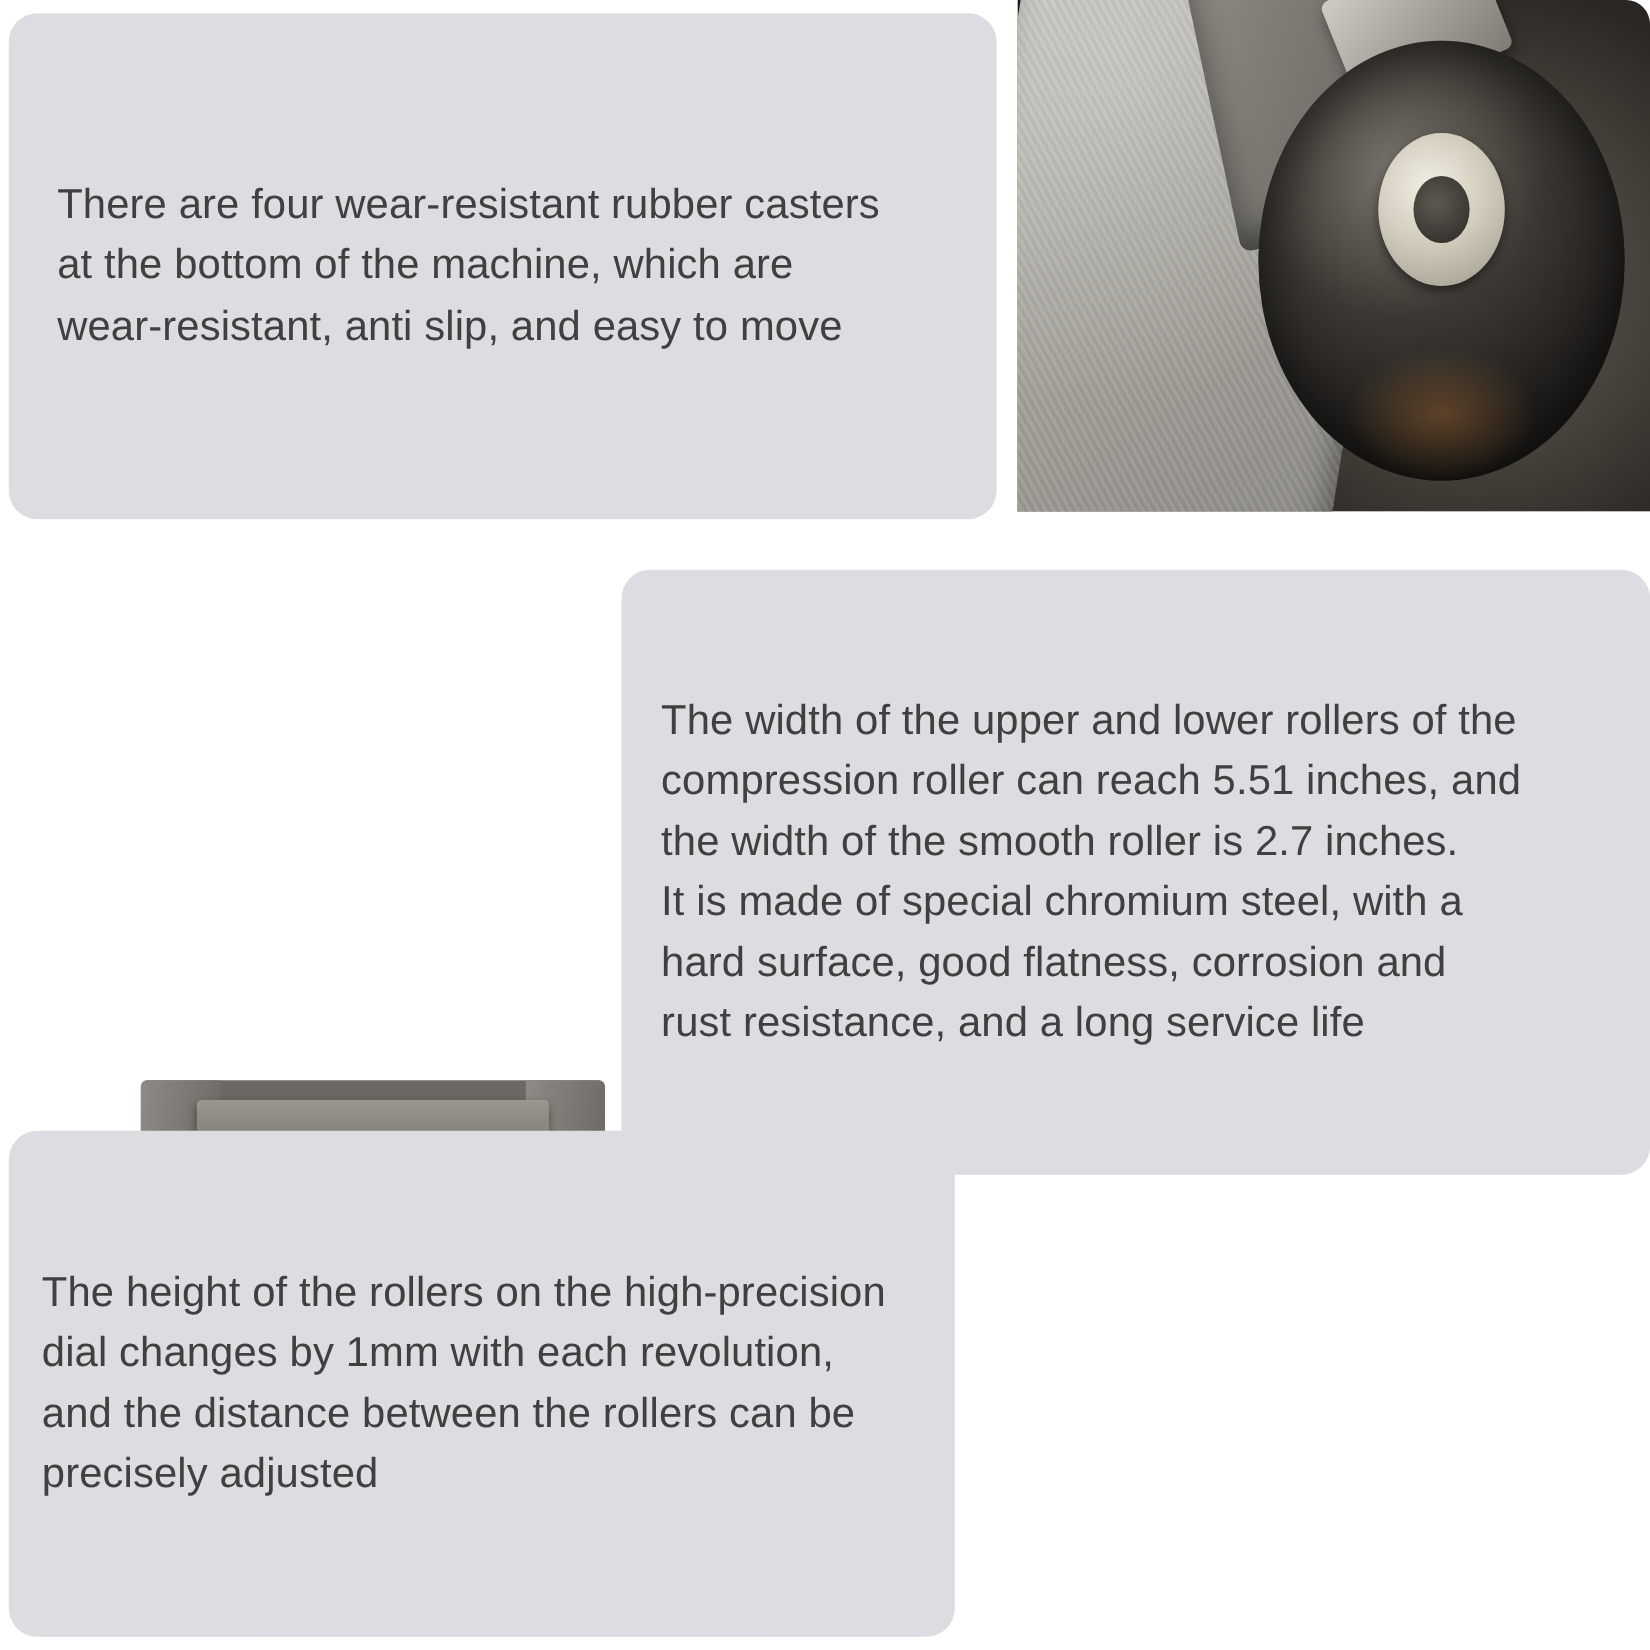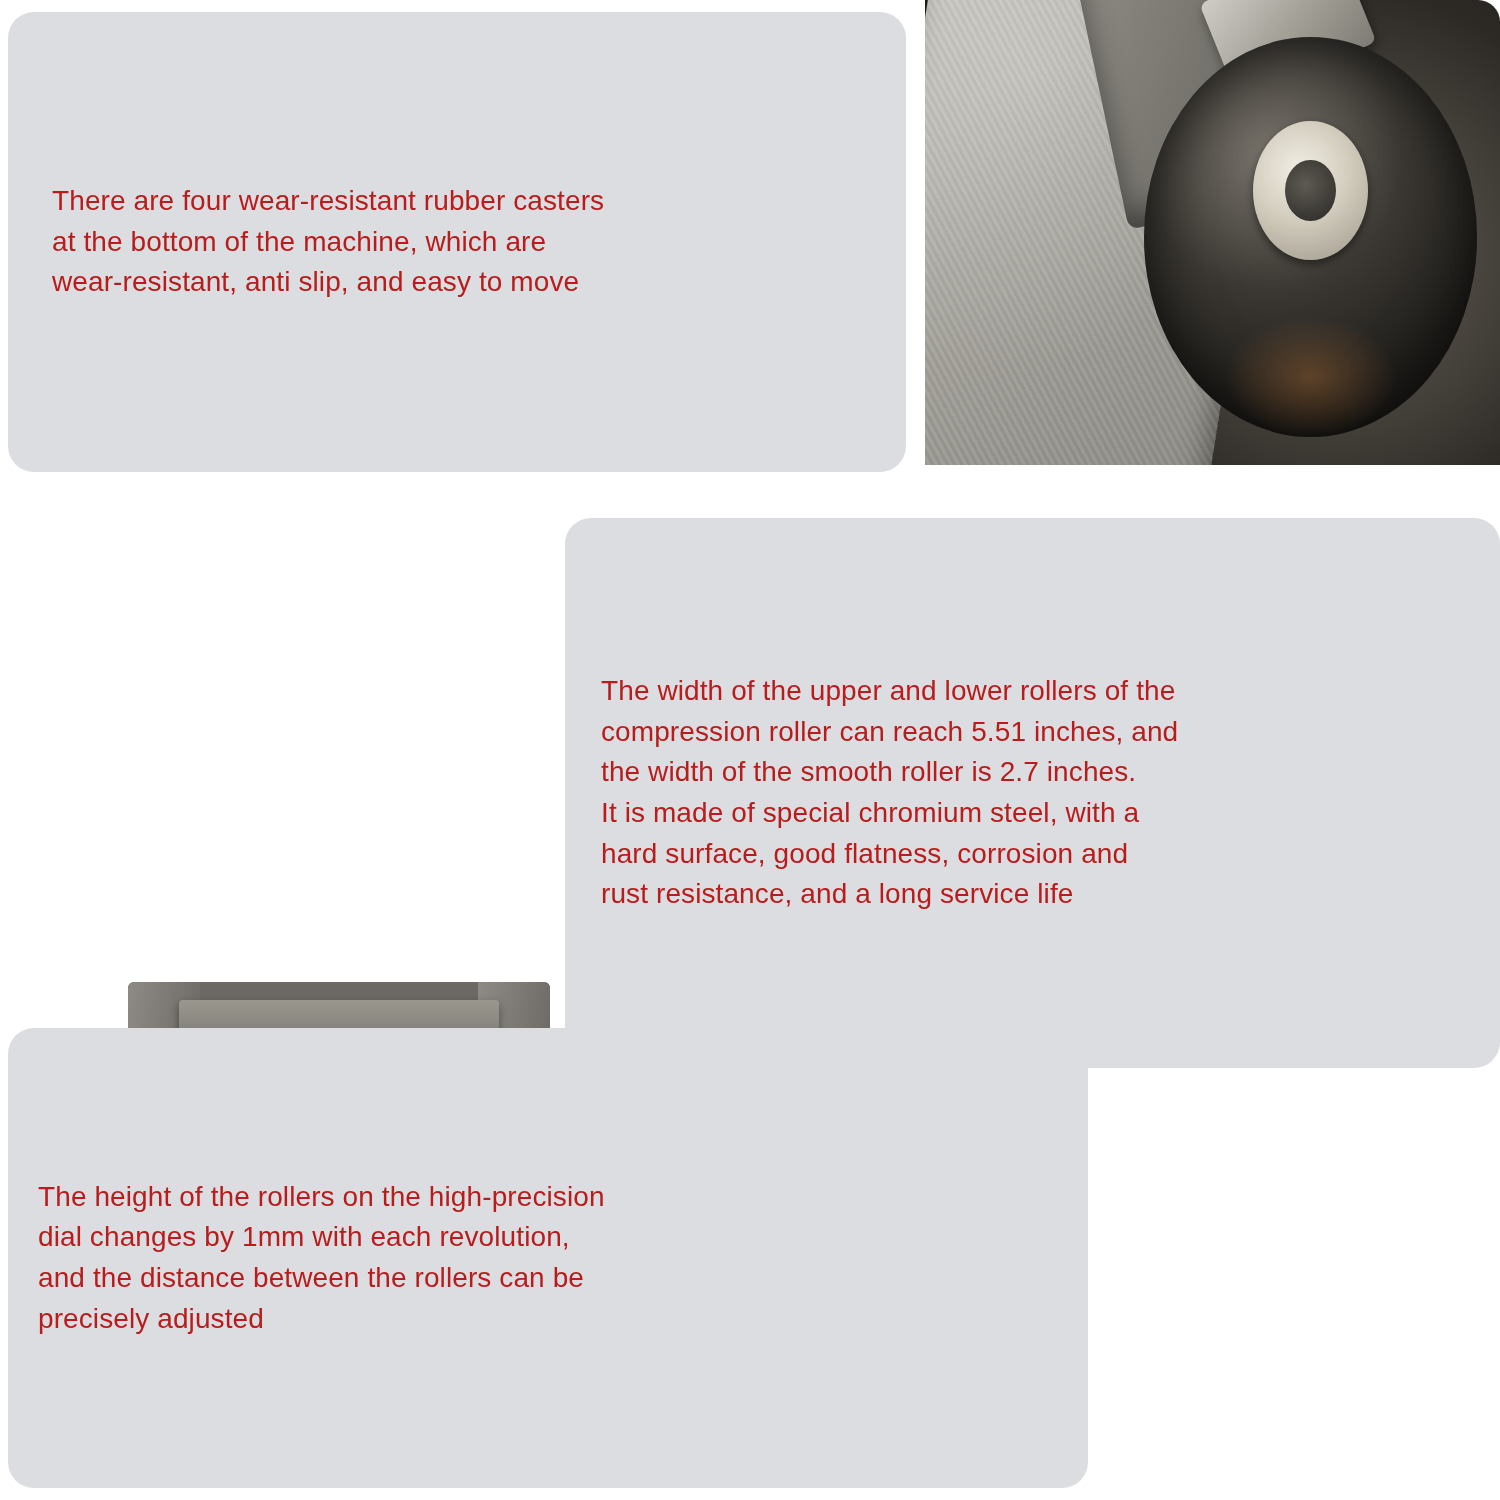--- a/index.html
+++ b/index.html
@@ -17,22 +17,22 @@
 
   .panel {
     position: absolute;
   }
 
   
   .text-card {
     background: #dcdde0;
     border-radius: 26px;
     box-sizing: border-box;
-    color: #b91c1c;
-    font-size: 28px;
+    color: #404040;
+    font-size: 38px;
     line-height: 1.45;
     letter-spacing: 0.1px;
     display: flex;
     align-items: center;
   }
   .text-card p {
     margin: 0;
     white-space: pre-line;
   }
 
@@ -212,21 +212,21 @@
     border-radius: 4px;
   }
 
   
   #photo-caster { left: 925px; top: 0px;   width: 575px; height: 465px; }
   #card-casters { left: 8px;   top: 12px;  width: 898px; height: 460px; padding: 0 44px; }
 
   #photo-rollers { left: 128px; top: 517px; width: 422px; height: 452px; }
   #card-rollers  { left: 565px; top: 518px; width: 935px; height: 550px; padding: 0 36px; }
 
-  #card-dial   { left: 8px;   top: 1028px; width: 1080px; height: 460px; padding: 0 30px; }
+  #card-dial   { left: 8px;   top: 1028px; width: 860px; height: 460px; padding: 0 30px; }
 </style>
 </head>
 <body>
 
 <div class="panel photo p1 round-tr" id="photo-caster">
   <div class="bracket"></div>
   <div class="arm"></div>
   <div class="bolt"></div>
   <div class="wheel"></div>
   <div class="hub"></div>

